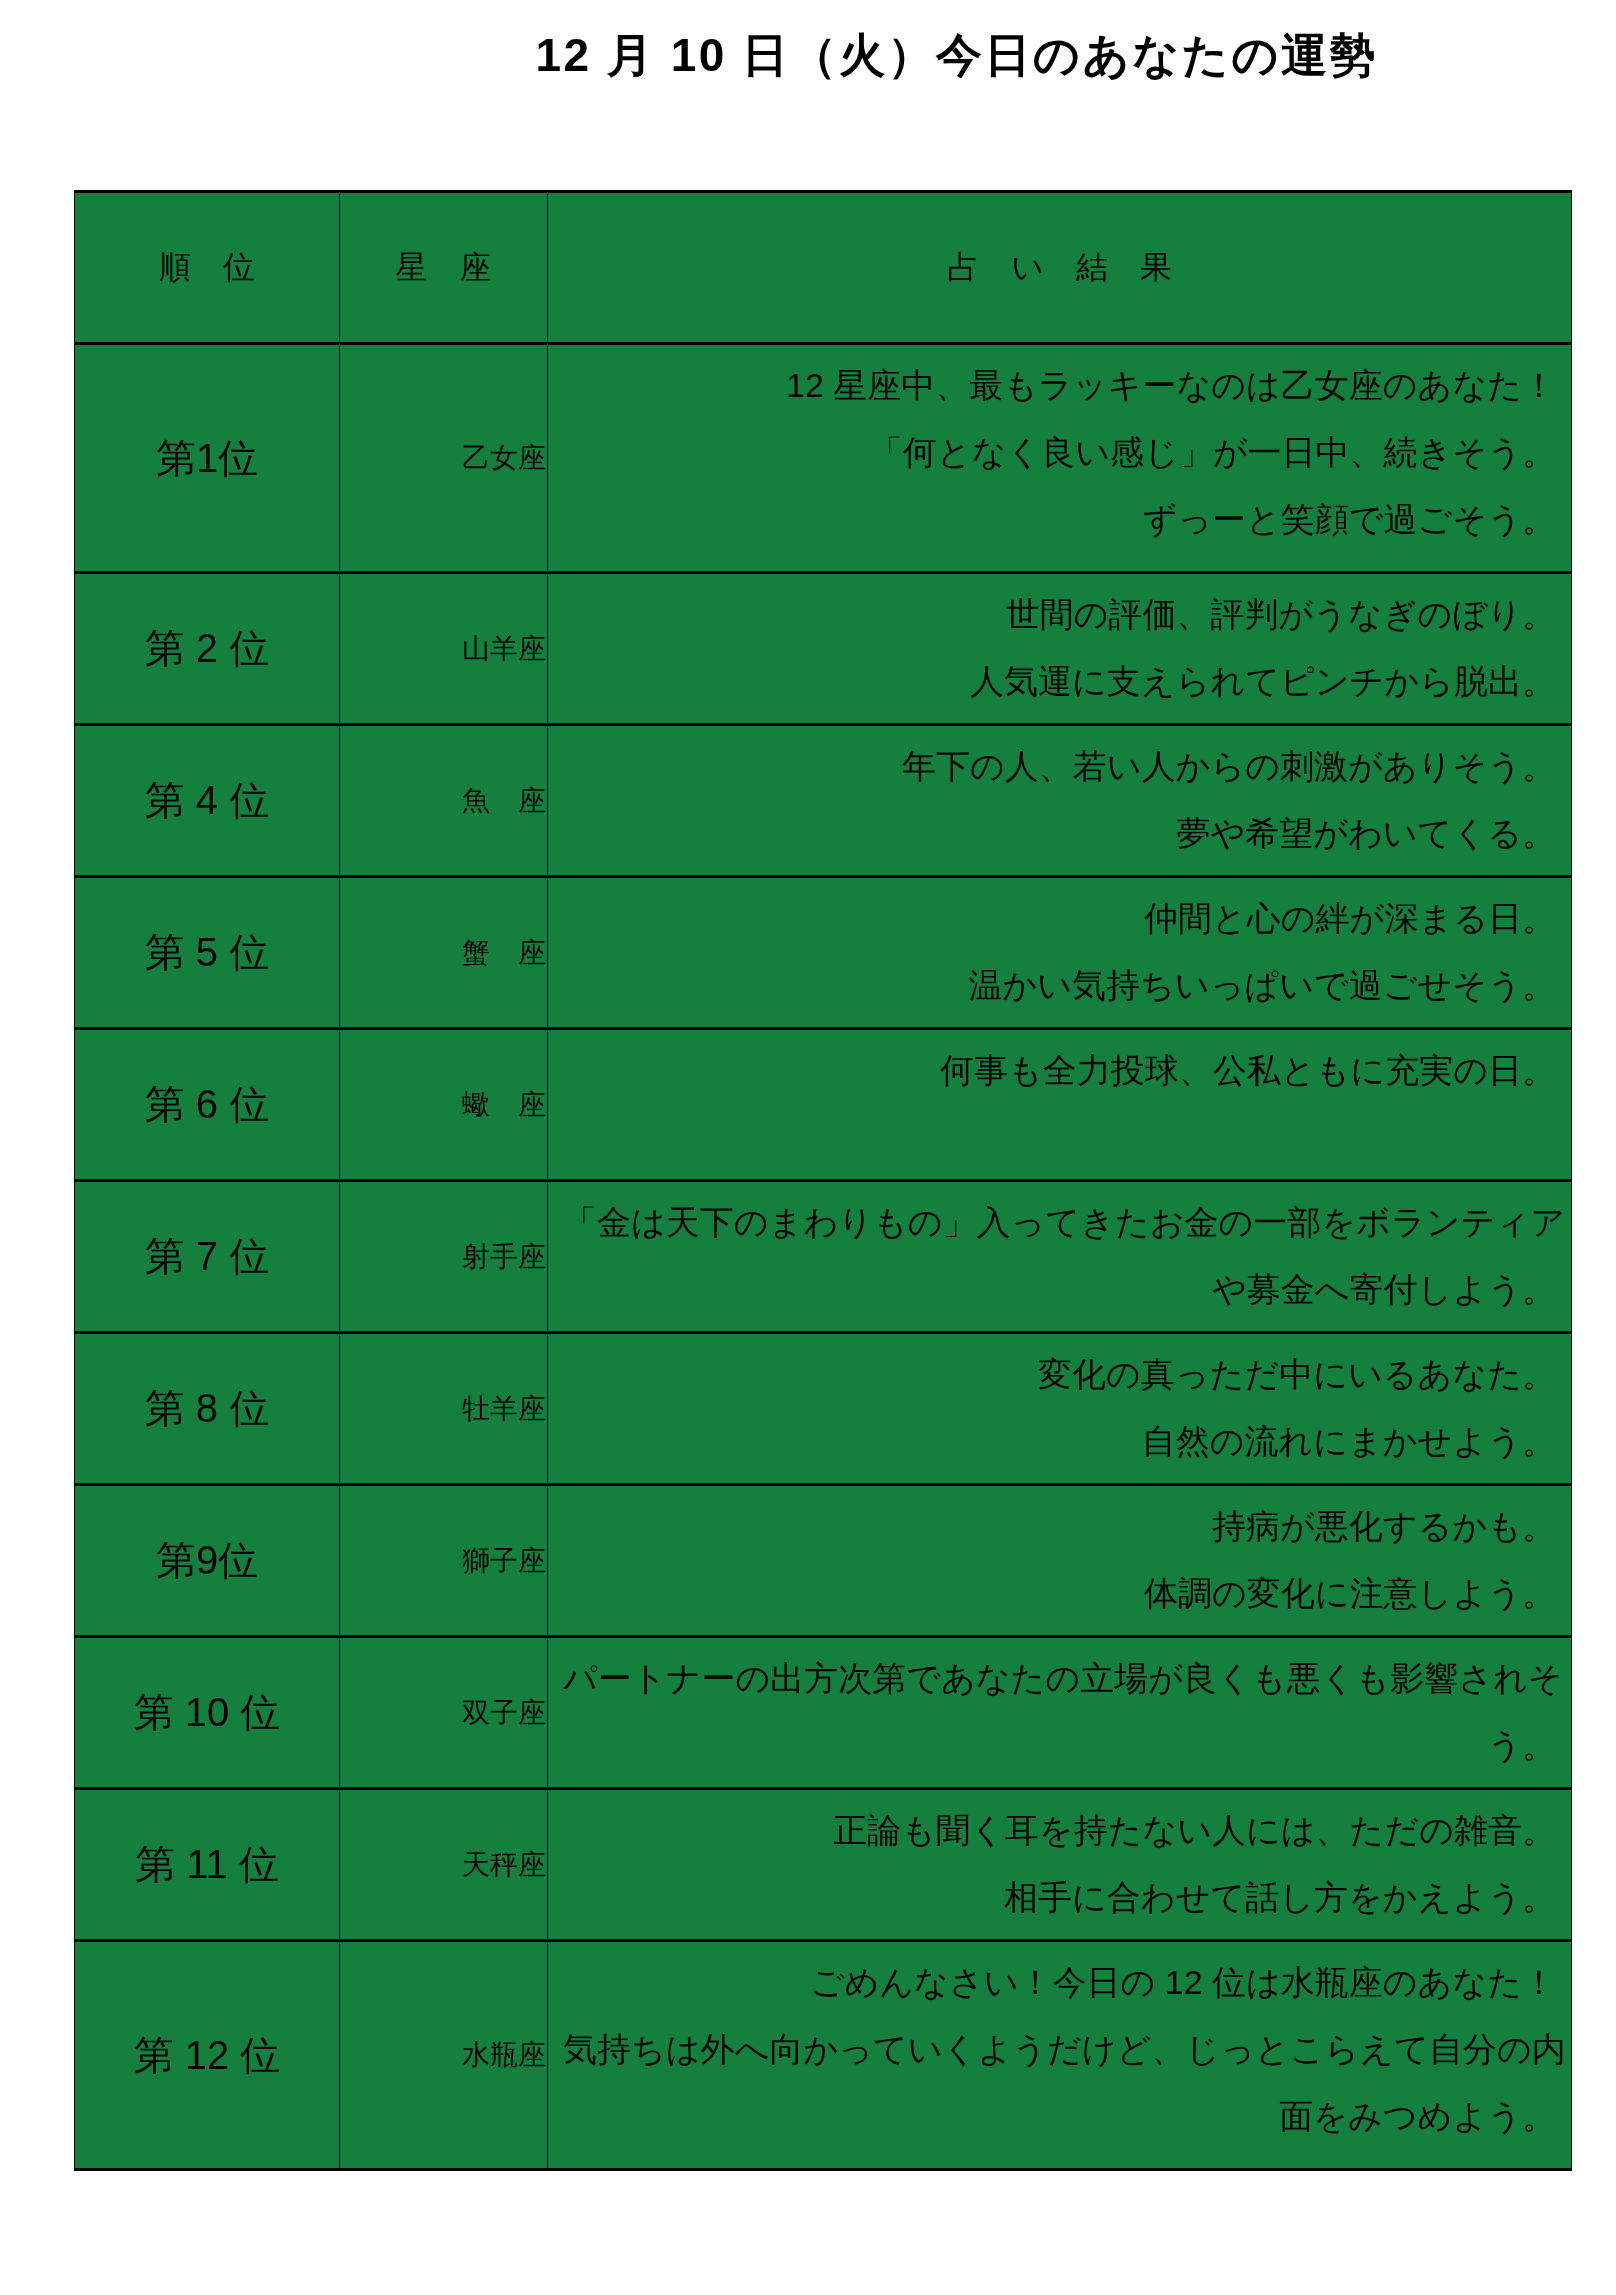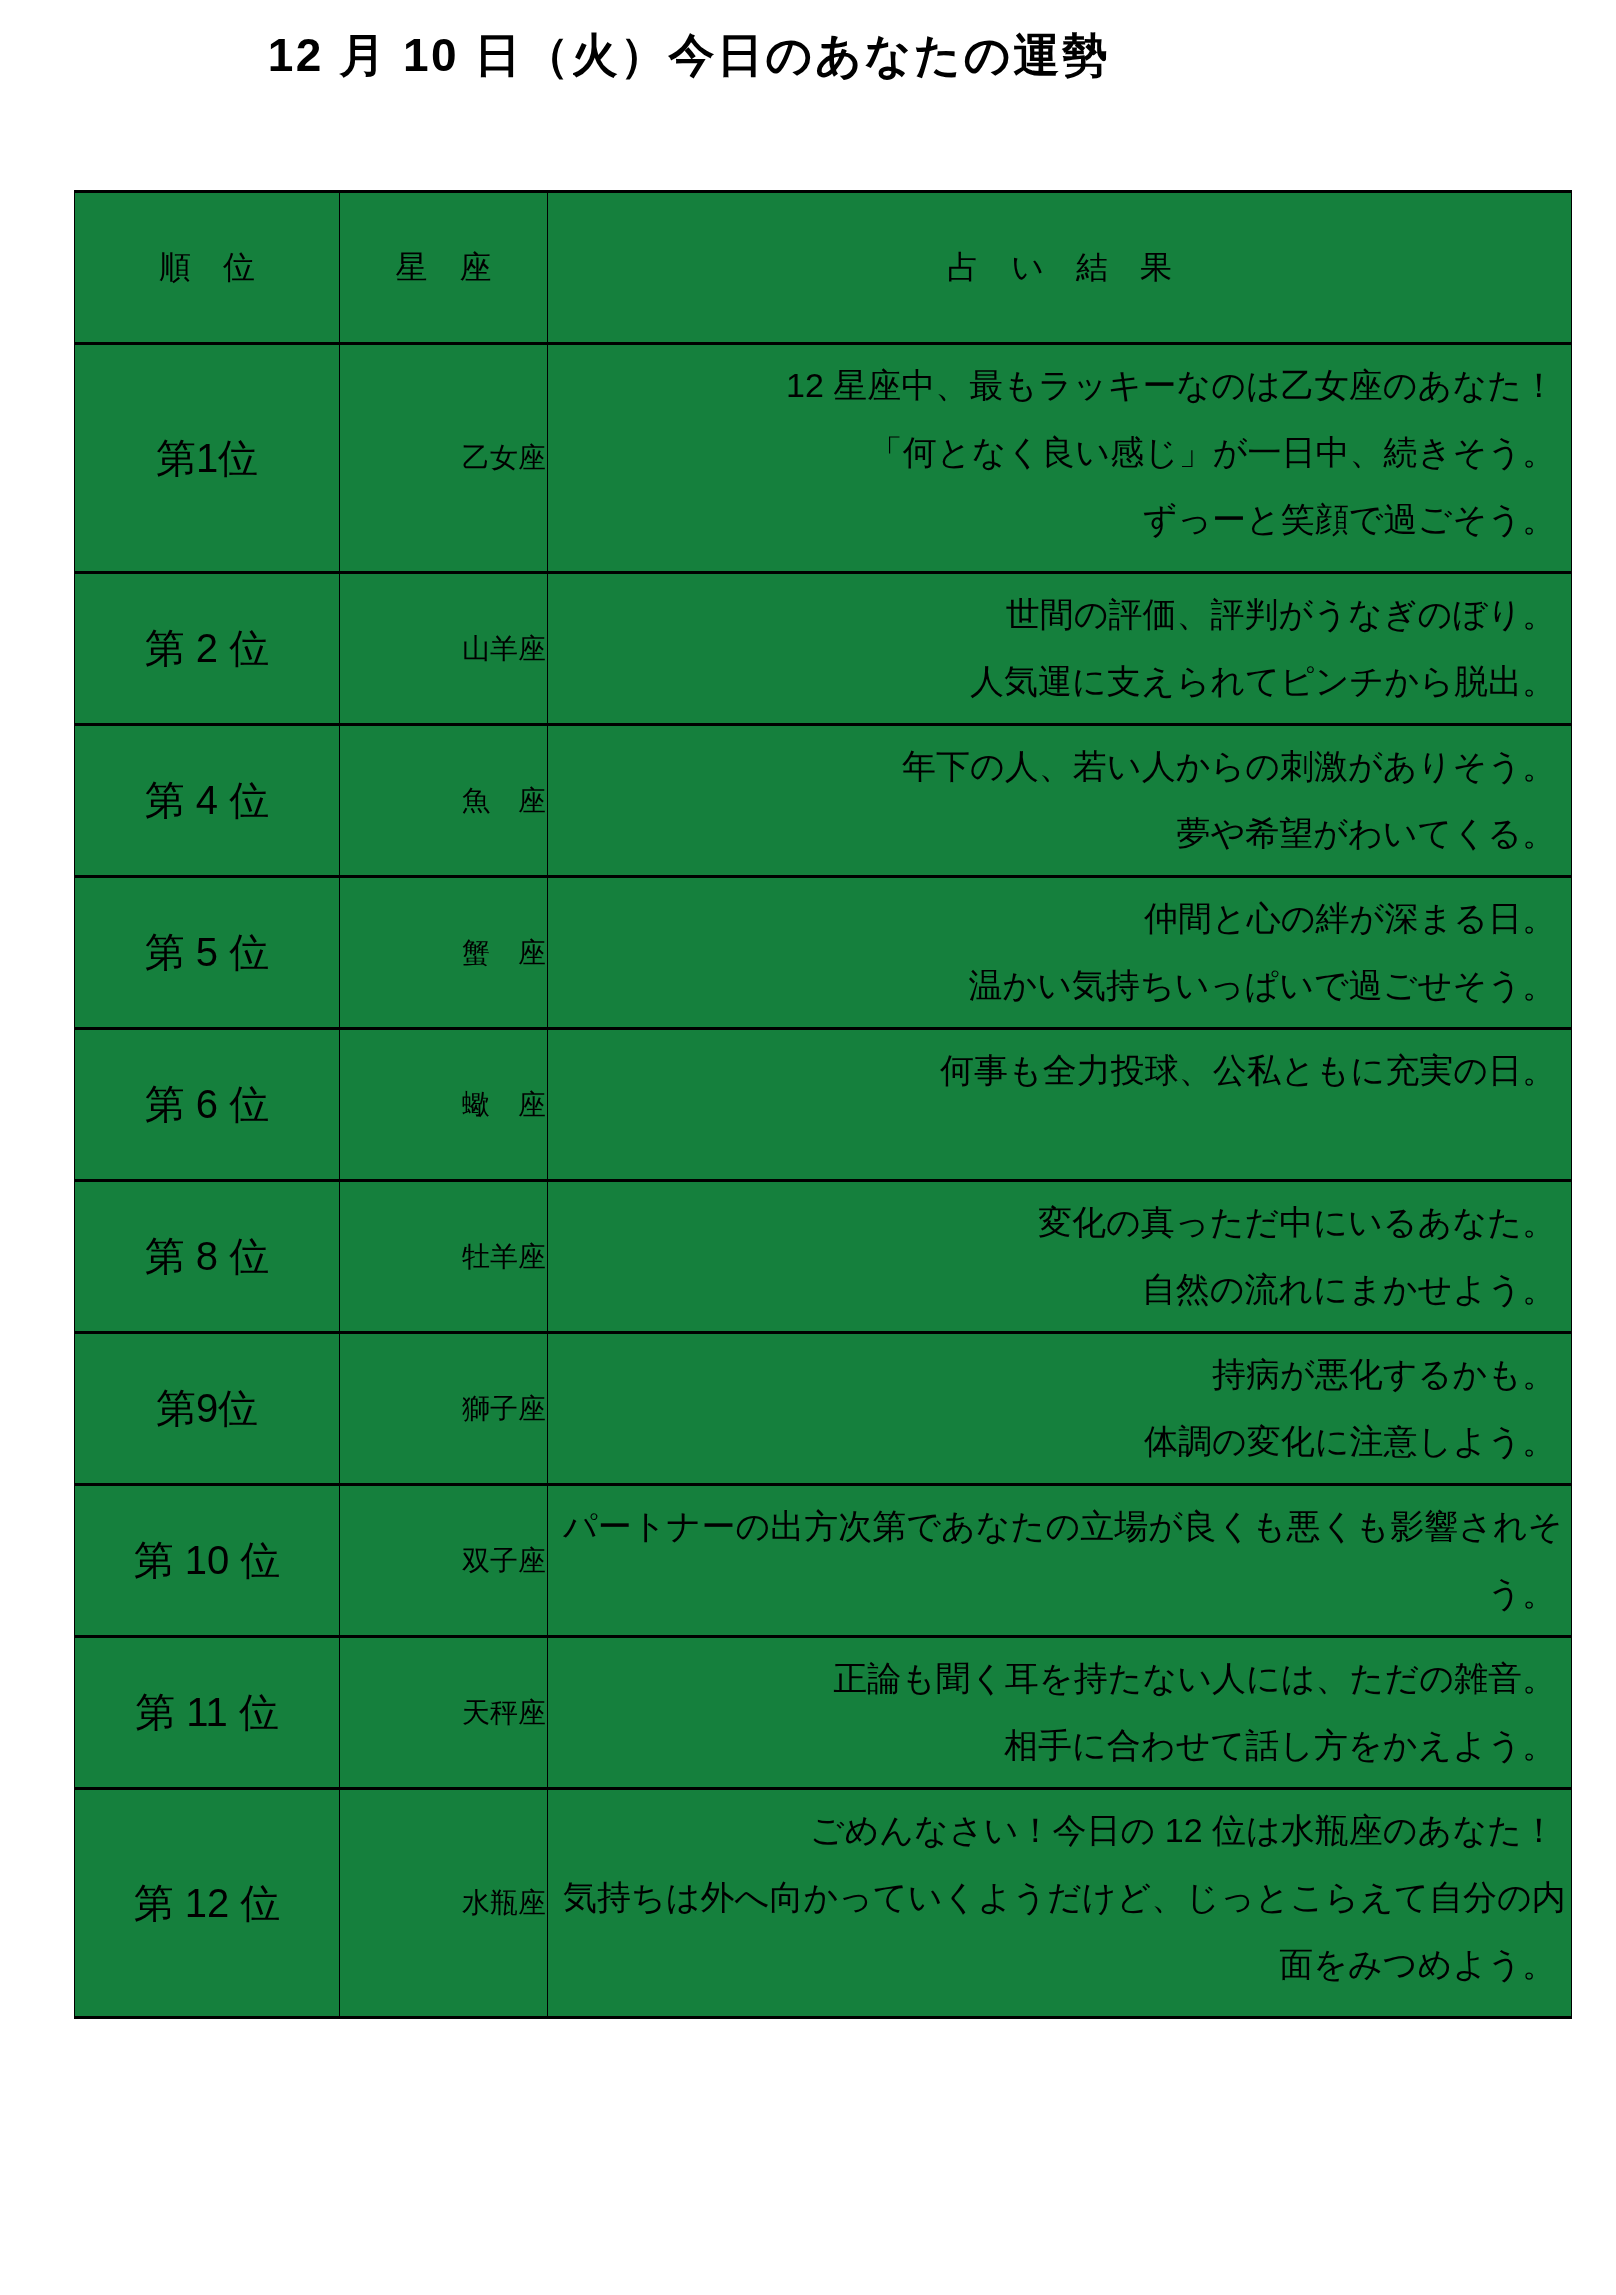--- a/index.html
+++ b/index.html
@@ -12,21 +12,21 @@
     width: 1616px;
     height: 2295px;
     position: relative;
     font-family: "Liberation Sans", sans-serif;
   }
   .page-title {
     position: absolute;
     top: 25px;
     left: 0;
     width: 1378px;
-    text-align: center;
+    text-align: right;
     font-size: 46px;
     font-weight: bold;
     letter-spacing: 2.5px;
     white-space: nowrap;
   }
   table.fortune-table {
     position: absolute;
     left: 74px;
     top: 190px;
     width: 1497px;
@@ -136,20 +136,28 @@
         </td>
       </tr>
       <tr>
         <td class="rank">第 6 位</td>
         <td class="sign">蠍　座</td>
         <td class="result">
           <div class="line">何事も全力投球、公私ともに充実の日。</div>
         </td>
       </tr>
       <tr>
+        <td class="rank">第 7 位</td>
+        <td class="sign">射手座</td>
+        <td class="result">
+          <div class="line">「金は天下のまわりもの」入ってきたお金の一部をボランティア</div>
+          <div class="line">や募金へ寄付しよう。</div>
+        </td>
+      </tr>
+      <tr>
         <td class="rank">第 8 位</td>
         <td class="sign">牡羊座</td>
         <td class="result">
           <div class="line">変化の真っただ中にいるあなた。</div>
           <div class="line">自然の流れにまかせよう。</div>
         </td>
       </tr>
       <tr>
         <td class="rank">第9位</td>
         <td class="sign">獅子座</td>

